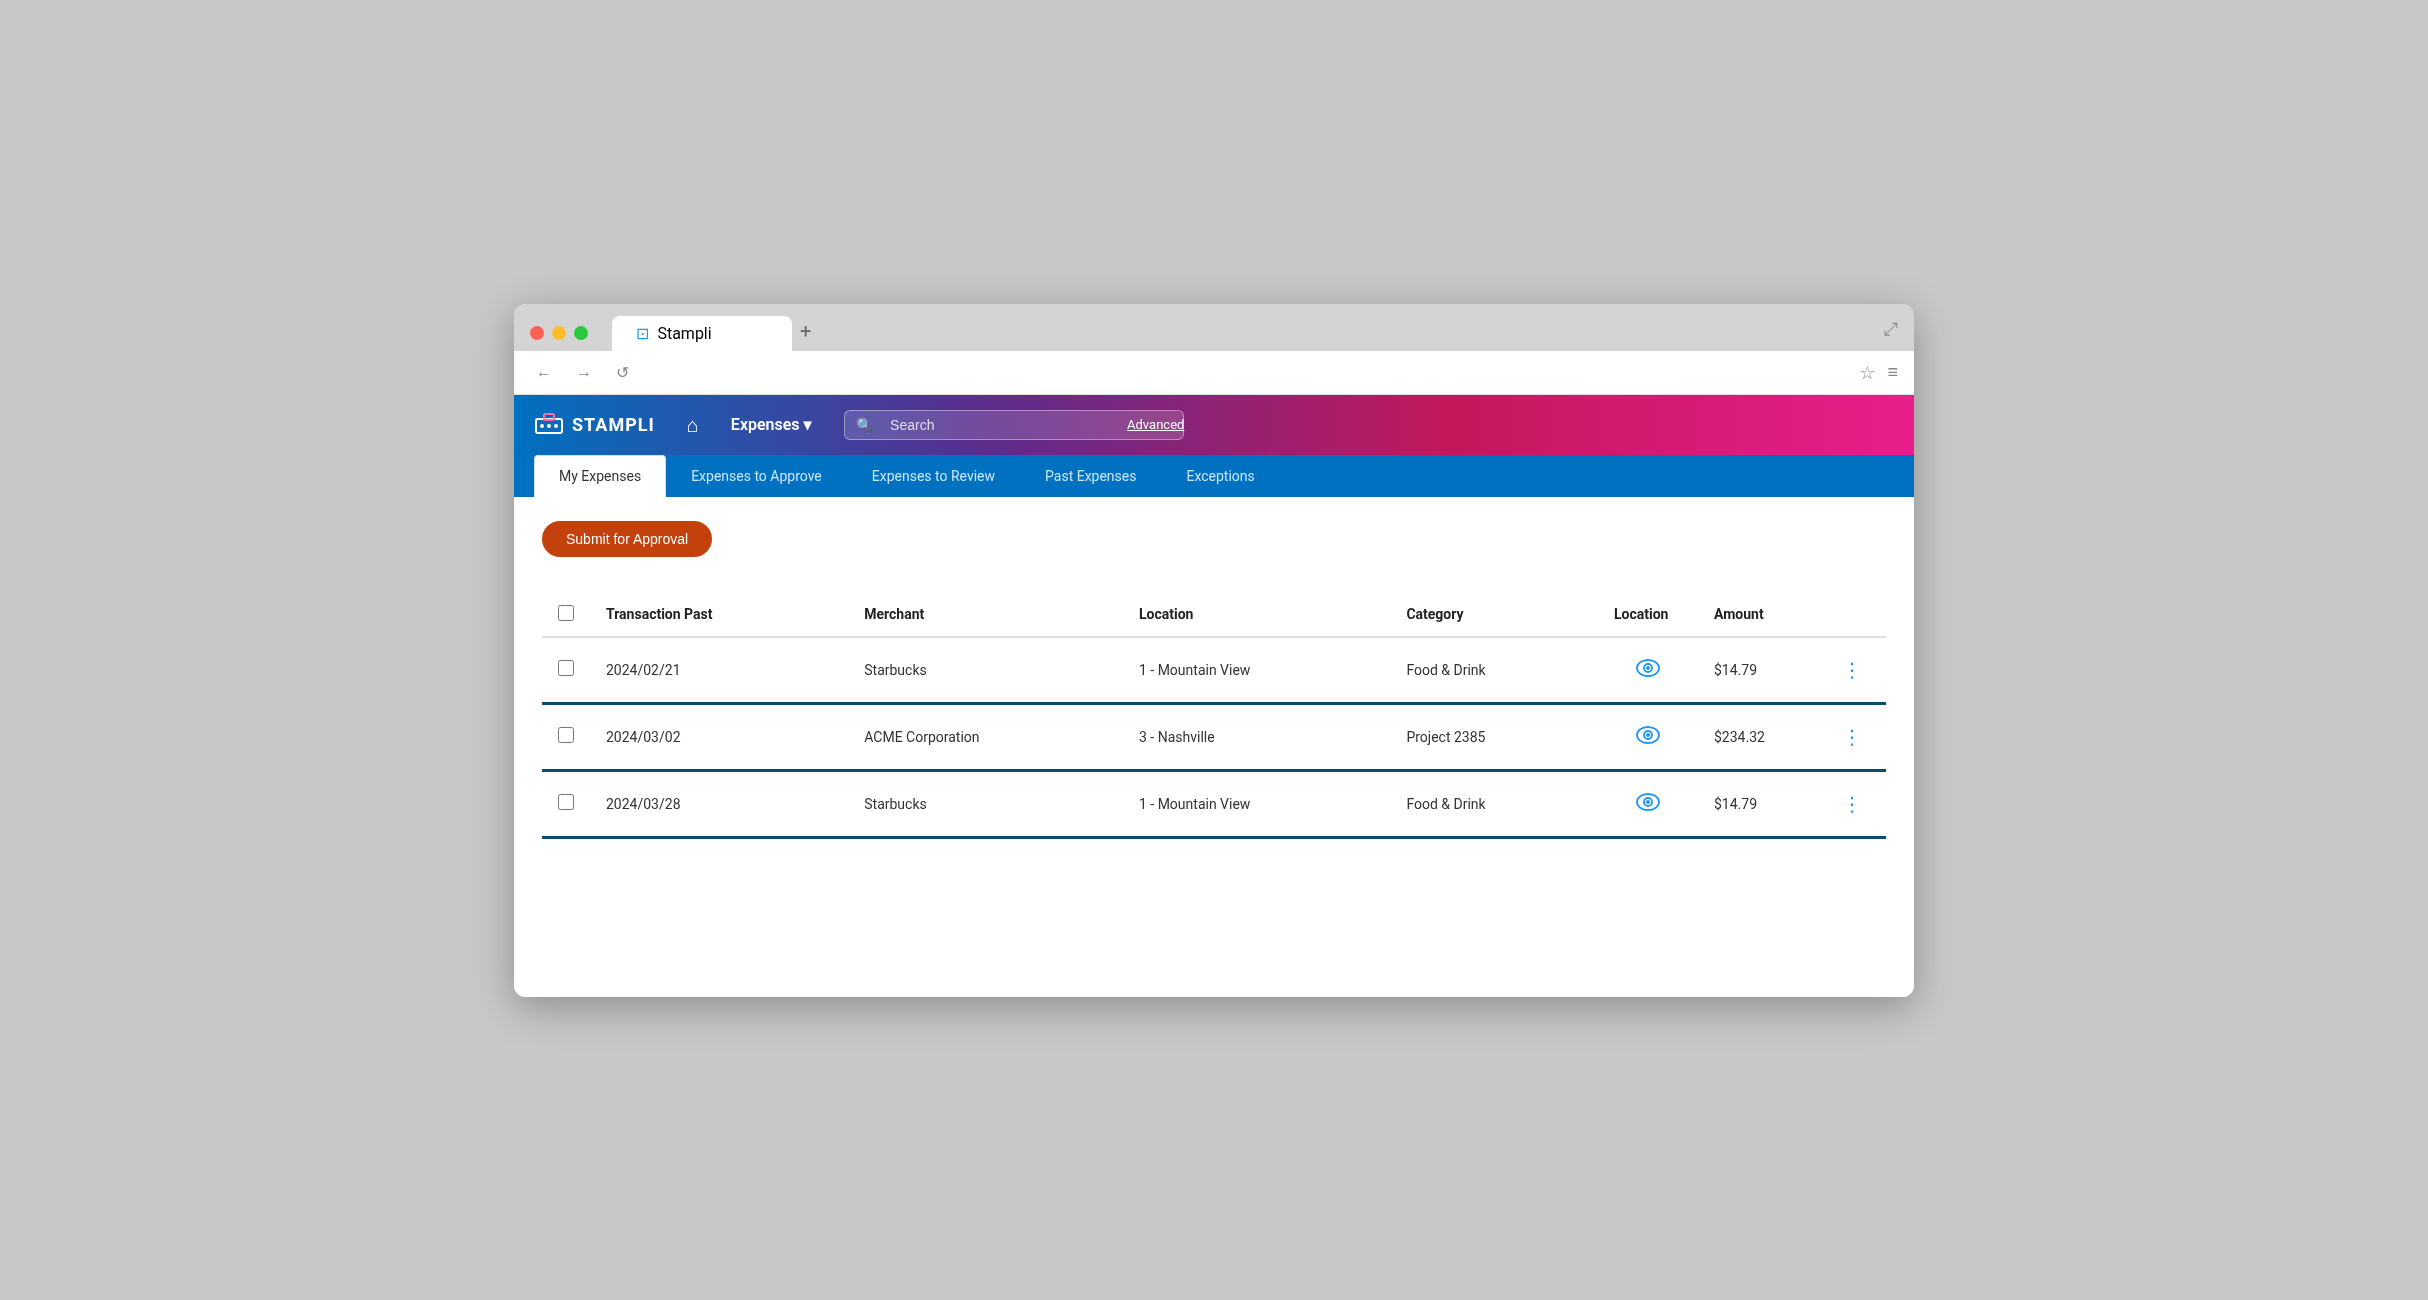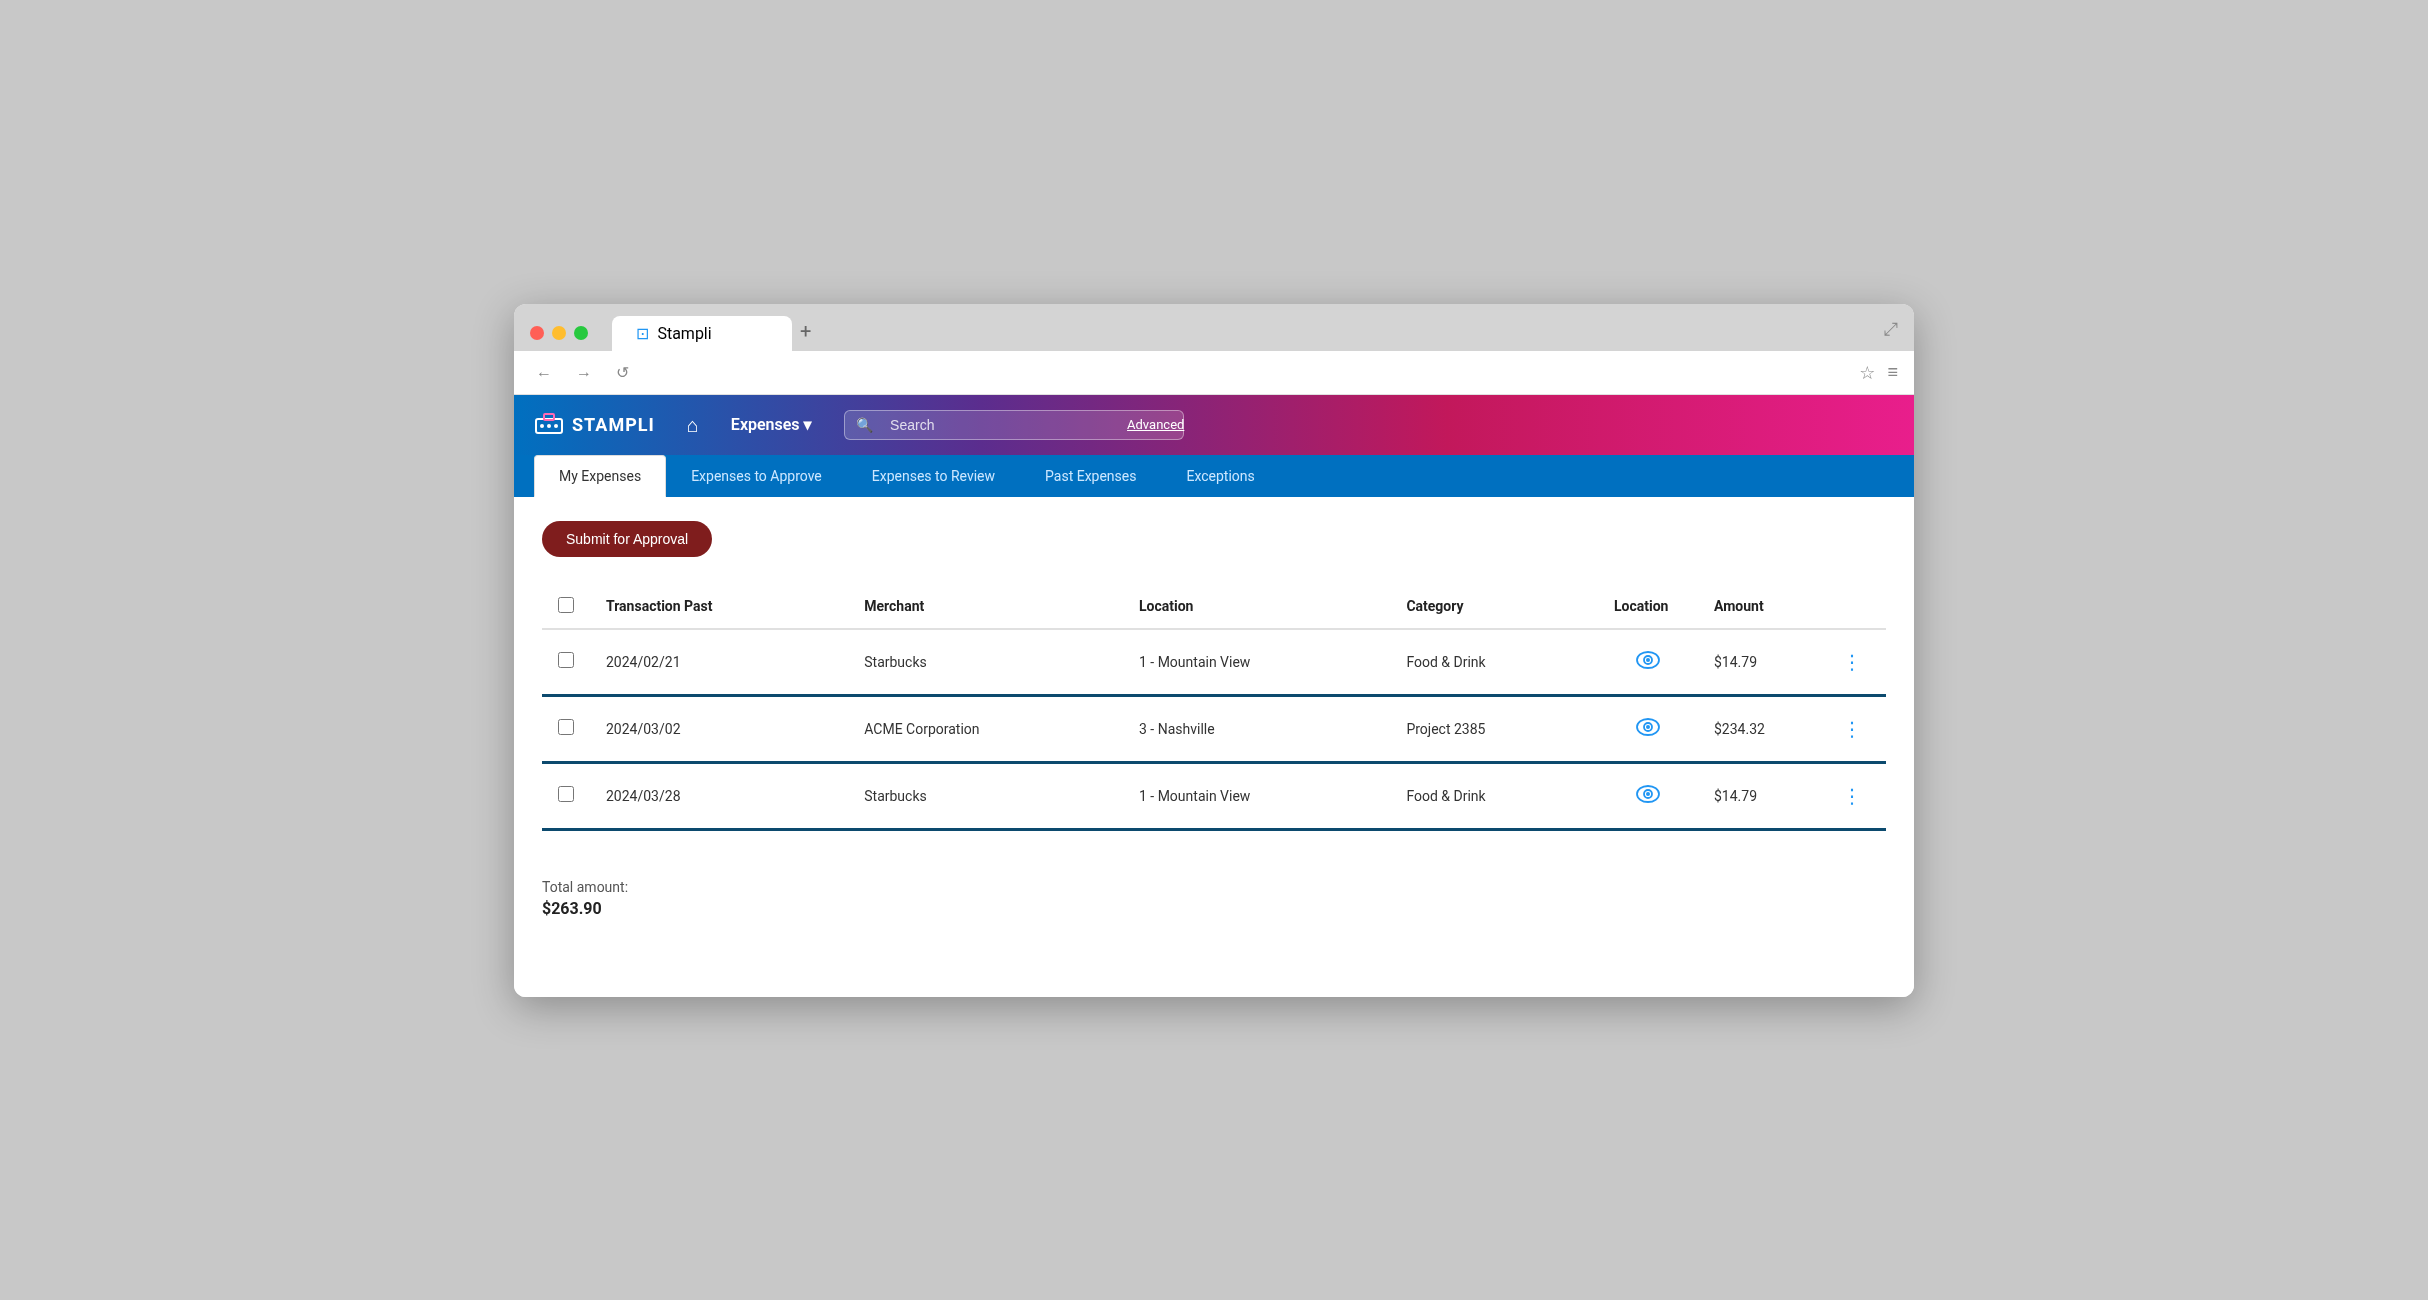--- a/index.html
+++ b/index.html
@@ -212,29 +212,29 @@
     }
 
     
     .main-content {
       background: white;
       padding: 24px 28px;
       min-height: 500px;
     }
 
     .submit-btn {
-      background: #7f1d1d;
+      background: #c2410c;
       color: white;
       border: none;
       border-radius: 24px;
       padding: 10px 24px;
       font-size: 14px;
       font-weight: 500;
       cursor: pointer;
-      margin-bottom: 28px;
+      margin-bottom: 36px;
     }
 
     .expense-table {
       width: 100%;
       border-collapse: collapse;
     }
 
     .expense-table thead tr th {
       text-align: left;
       padding: 12px 16px;
@@ -473,19 +473,15 @@
               </span>
             </td>
             <td class="col-amount">$14.79</td>
             <td class="col-action">
               <button class="more-btn">⋮</button>
             </td>
           </tr>
         </tbody>
       </table>
 
-      <div class="total-section">
-        <div class="total-label">Total amount:</div>
-        <div class="total-amount">$263.90</div>
-      </div>
     </div>
   </div>
 </div>
 
 </body></html>

